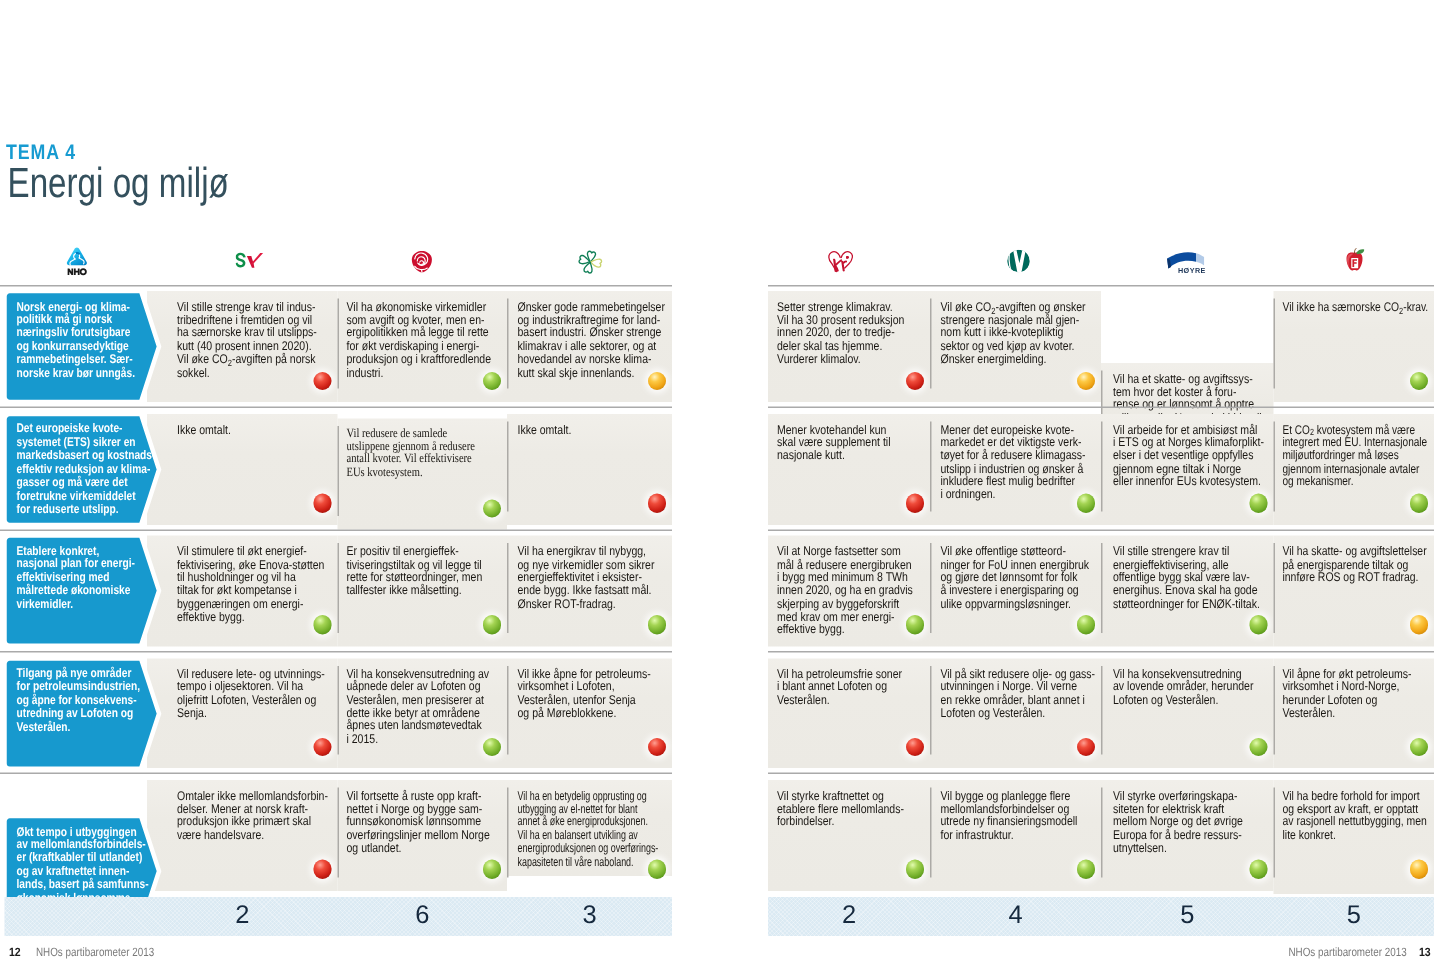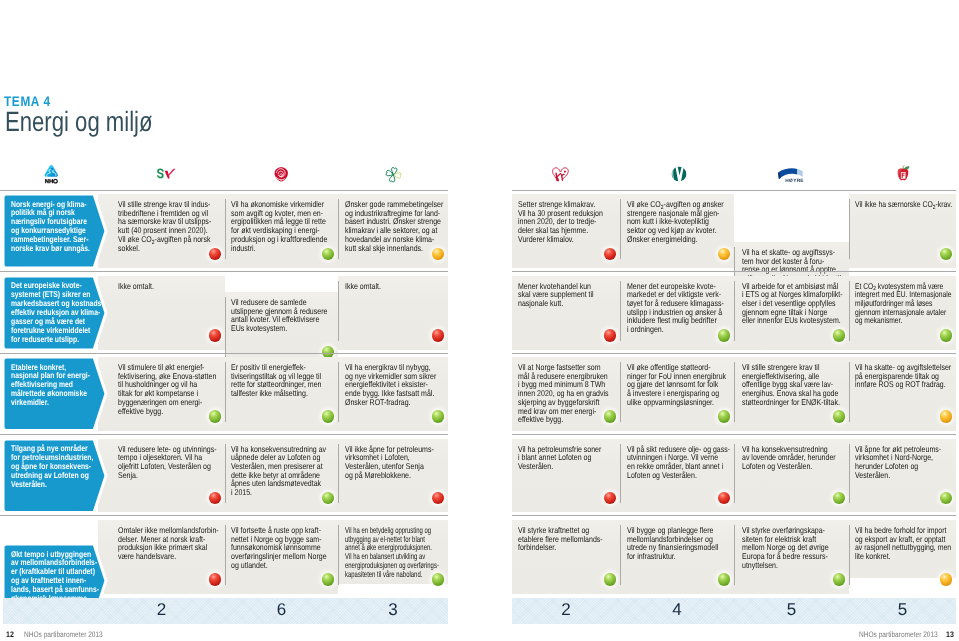--- a/index.html
+++ b/index.html
@@ -199,21 +199,21 @@
           <path d="M3.5 0 H91 L103 37 L91 74 H3.5 A3.5 3.5 0 0 1 0 70.5 V3.5 A3.5 3.5 0 0 1 3.5 0 Z" fill="#1799CE" stroke="#ffffff" stroke-width="3"></path>
         </svg>
         <div class="nhotxt">Norsk energi- og klima-<br>politikk må gi norsk<br>næringsliv forutsigbare<br>og konkurransedyktige<br>rammebetingelser. Sær-<br>norske krav bør unngås.</div>
       </div>
       <div class="hline" style="left: 0px; top: 270.5px; width: 448px;"></div>
       <div class="hline" style="left: 512px; top: 270.5px; width: 444px;"></div>
       <div class="cell" style="left: 98px; top: 275.5px; width: 127px; height: 74px;">
         <div class="ctxt" style="left: 20px; top: 6px; width: 220px; white-space: nowrap;">Ikke omtalt.</div>
         <div class="light red" style="left: 110.5px; top: 53.5px;"></div>
       </div>
-      <div class="cell" style="left: 225px; top: 292px; width: 113px; height: 74px;">
+      <div class="cell" style="left: 225px; top: 279px; width: 113px; height: 74px; font-family: Liberation Serif, serif;">
         <div class="ctxt" style="left: 6px; top: 6px; width: 220px; white-space: nowrap;">Vil redusere de samlede<br>utslippene gjennom å redusere<br>antall kvoter. Vil effektivisere<br>EUs kvotesystem.</div>
         <div class="light green" style="left: 96.5px; top: 53.5px;"></div>
         <div class="vline" style="left: 0px; top: 5px; height: 60px;"></div>
       </div>
       <div class="cell" style="left: 338px; top: 275.5px; width: 110px; height: 74px;">
         <div class="ctxt" style="left: 7px; top: 6px; width: 220px; white-space: nowrap;">Ikke omtalt.</div>
         <div class="light red" style="left: 93.5px; top: 53.5px;"></div>
         <div class="vline" style="left: 0px; top: 5px; height: 60px;"></div>
       </div>
       <div class="cell" style="left: 512px; top: 275.5px; width: 108px; height: 74px;">
@@ -346,21 +346,21 @@
       <div class="cell" style="left: 620px; top: 520px; width: 114px; height: 73.5px;">
         <div class="ctxt" style="left: 7px; top: 6px; width: 220px; white-space: nowrap;">Vil bygge og planlegge flere<br>mellomlandsforbindelser og<br>utrede ny finansieringsmodell<br>for infrastruktur.</div>
         <div class="light green" style="left: 97.5px; top: 53px;"></div>
         <div class="vline" style="left: 0px; top: 5px; height: 59.5px;"></div>
       </div>
       <div class="cell" style="left: 734px; top: 520px; width: 115px; height: 73.5px;">
         <div class="ctxt" style="left: 8px; top: 6px; width: 220px; white-space: nowrap;">Vil styrke overføringskapa-<br>siteten for elektrisk kraft<br>mellom Norge og det øvrige<br>Europa for å bedre ressurs-<br>utnyttelsen.</div>
         <div class="light green" style="left: 98.5px; top: 53px;"></div>
         <div class="vline" style="left: 0px; top: 5px; height: 59.5px;"></div>
       </div>
-      <div class="cell" style="left: 849px; top: 520px; width: 107px; height: 58px;">
+      <div class="cell" style="left: 849px; top: 520px; width: 107px; height: 76px;">
         <div class="ctxt" style="left: 6px; top: 6px; width: 220px; white-space: nowrap; transform: scaleX(0.83);">Vil ha bedre forhold for import<br>og eksport av kraft, er opptatt<br>av rasjonell nettutbygging, men<br>lite konkret.</div>
         <div class="light yellow" style="left: 90.5px; top: 53px;"></div>
         <div class="vline" style="left: 0px; top: 5px; height: 59.5px;"></div>
       </div>
       <div class="nhobox" style="left: 3px; top: 544px; width: 107px; height: 73.5px;">
         <svg class="nhoshape" style="left:-2px;top:-2px" width="107" height="77.5" viewBox="-2 -2 107 77.5">
           <path d="M3.5 0 H91 L103 36.75 L91 73.5 H3.5 A3.5 3.5 0 0 1 0 70 V3.5 A3.5 3.5 0 0 1 3.5 0 Z" fill="#1799CE" stroke="#ffffff" stroke-width="3"></path>
         </svg>
         <div class="nhotxt">Økt tempo i utbyggingen<br>av mellomlandsforbindels-<br>er (kraftkabler til utlandet)<br>og av kraftnettet innen-<br>lands, basert på samfunns-<br>økonomisk lønnsomme<br>investeringer.</div>
       </div>

